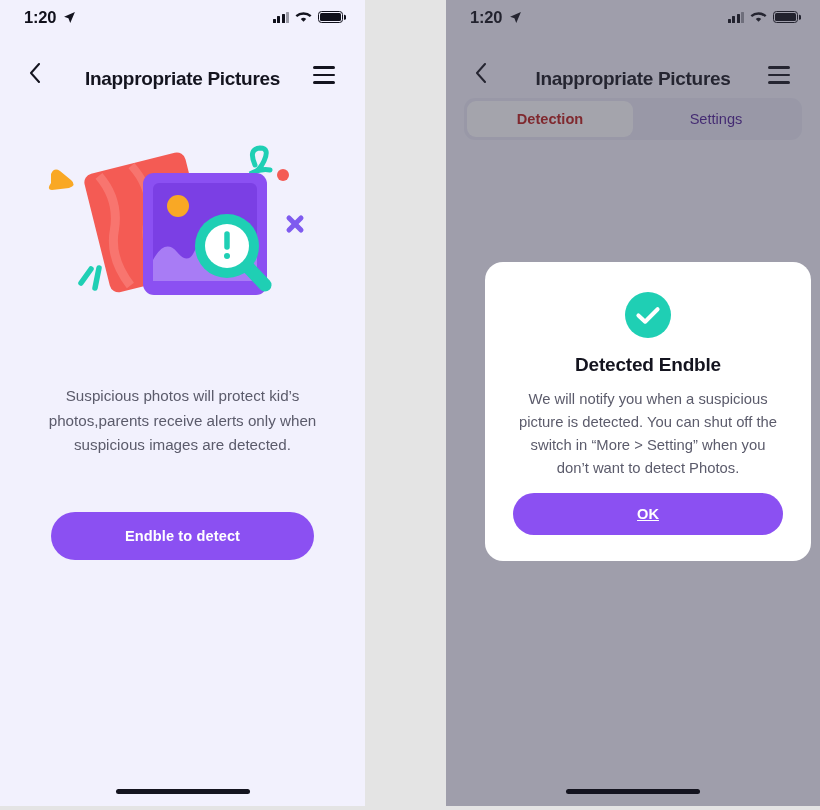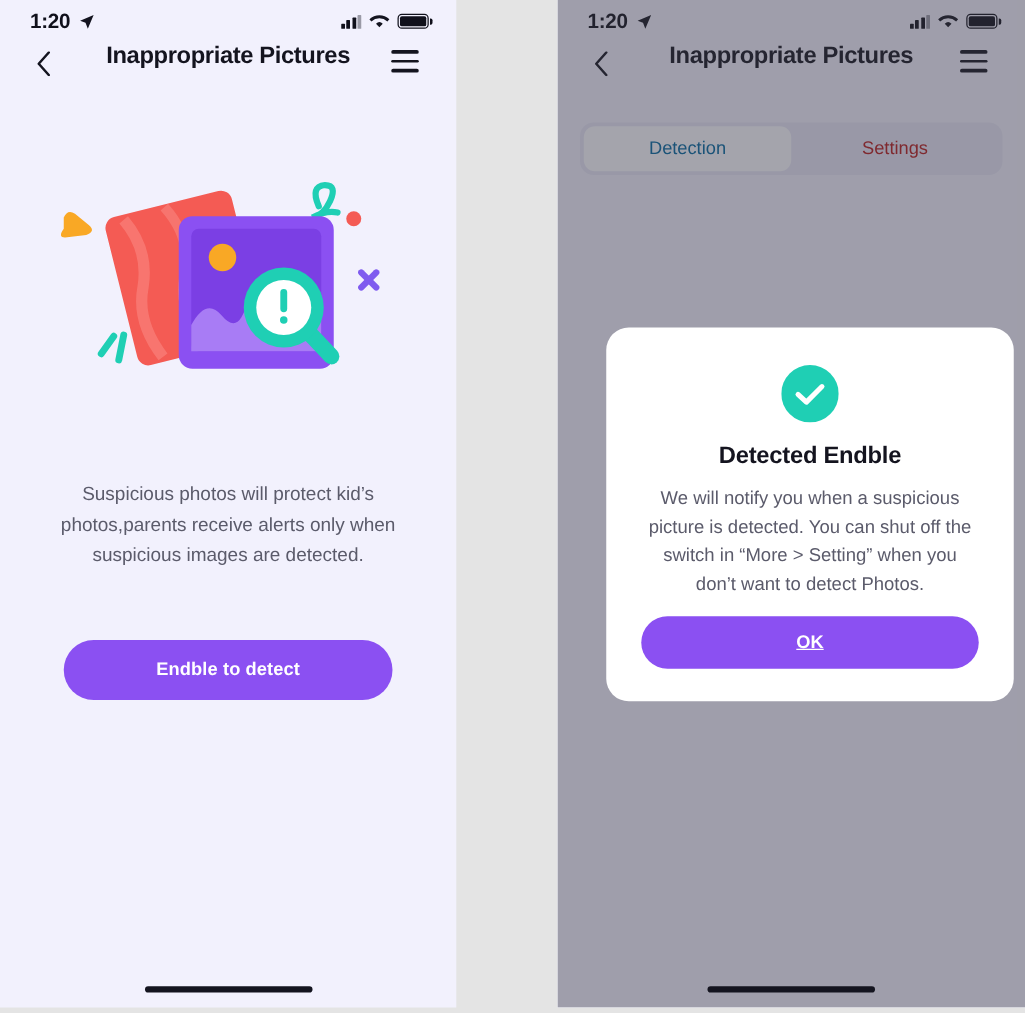--- a/index.html
+++ b/index.html
@@ -49,21 +49,21 @@
   }
   .battery::after {
     content:""; position:absolute; right:-3.6px; top:50%; transform: translateY(-50%);
     width: 2px; height: 4.5px; background:#10101b; border-radius: 0 1.5px 1.5px 0;
   }
   .battery i { display:block; width:100%; height:100%; background:#10101b; border-radius:1.5px; }
 
   
   .navbar {
     position: relative; height: 56px;
-    display: flex; align-items: flex-start; padding: 0 22px 0 18px;
+    display: flex; align-items: flex-end; padding: 0 22px 0 18px;
     z-index: 5;
   }
   .nav-back { width: 34px; height: 34px; display:flex; align-items:center; justify-content:center; cursor:pointer; }
   .nav-title {
     flex: 1; text-align: center;
     font-size: 19px; font-weight: 700; color: #14141f; letter-spacing: -0.3px;
   }
   .nav-menu { width: 30px; height: 30px; display:flex; flex-direction:column; justify-content:center; gap:5px; cursor:pointer; }
   .nav-menu span { display:block; height: 2.4px; width: 22px; background:#14141f; border-radius:2px; }
 
@@ -88,23 +88,23 @@
 
   
   .tabs {
     position: relative; z-index: 5;
     margin: 8px 18px 0;
     height: 42px; display: flex;
     background: #e7e6f6; border-radius: 11px; padding: 3px;
   }
   .tab {
     flex: 1; display:flex; align-items:center; justify-content:center;
-    font-size: 14.6px; color: #b91c1c; border-radius: 9px; cursor: pointer;
-  }
-  .tab.active { background: #fbfbff; color: #0369a1; font-weight: 400; }
+    font-size: 14.6px; color: #4c1d95; border-radius: 9px; cursor: pointer;
+  }
+  .tab.active { background: #fbfbff; color: #b91c1c; font-weight: 700; }
 
   
   .modal {
     position: absolute; z-index: 50;
     left: 39px; top: 262px; width: 326px;
     background: #fff; border-radius: 18px;
     padding: 30px 28px 26px;
     text-align: center;
   }
   .modal-check { width: 46px; height: 46px; margin: 0 auto 16px; display:block; }

